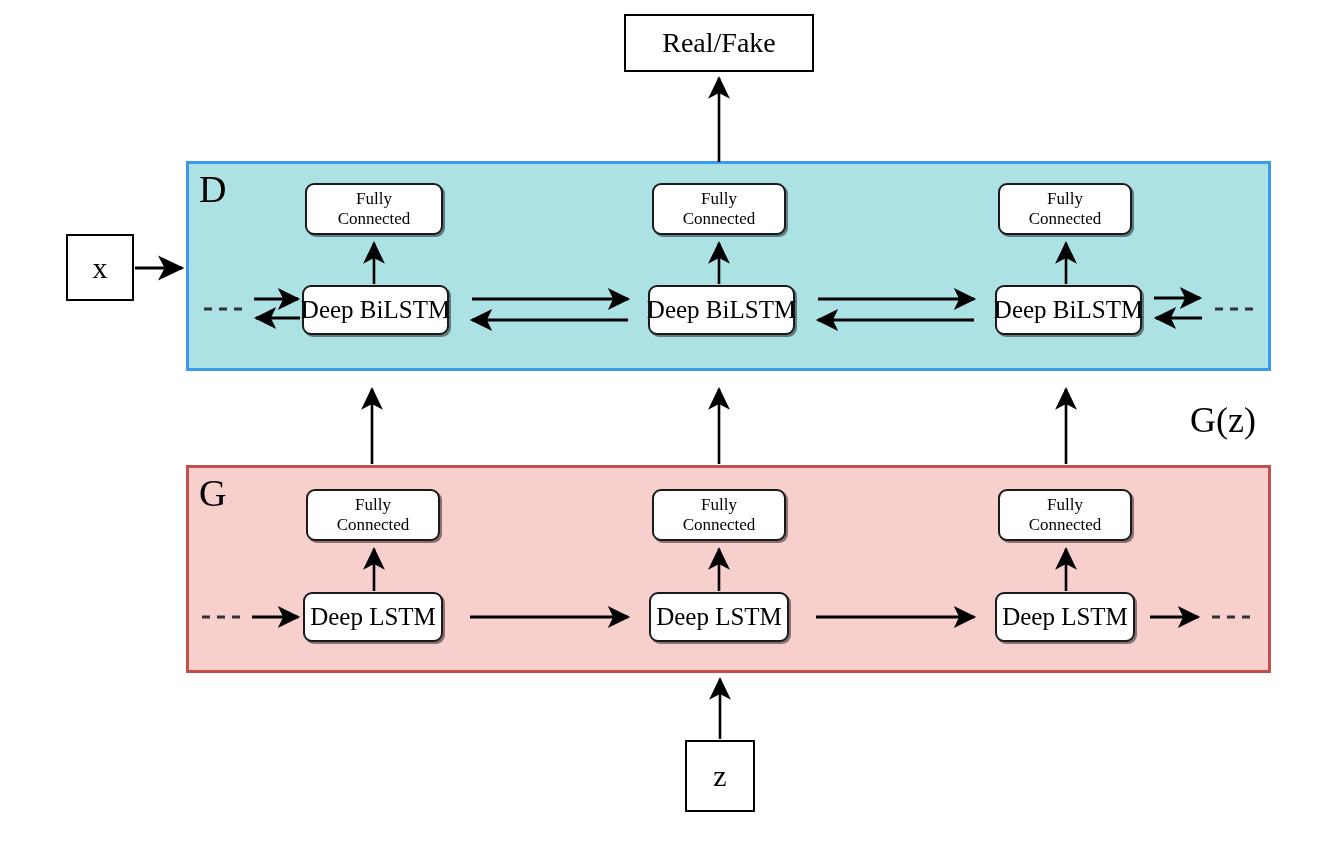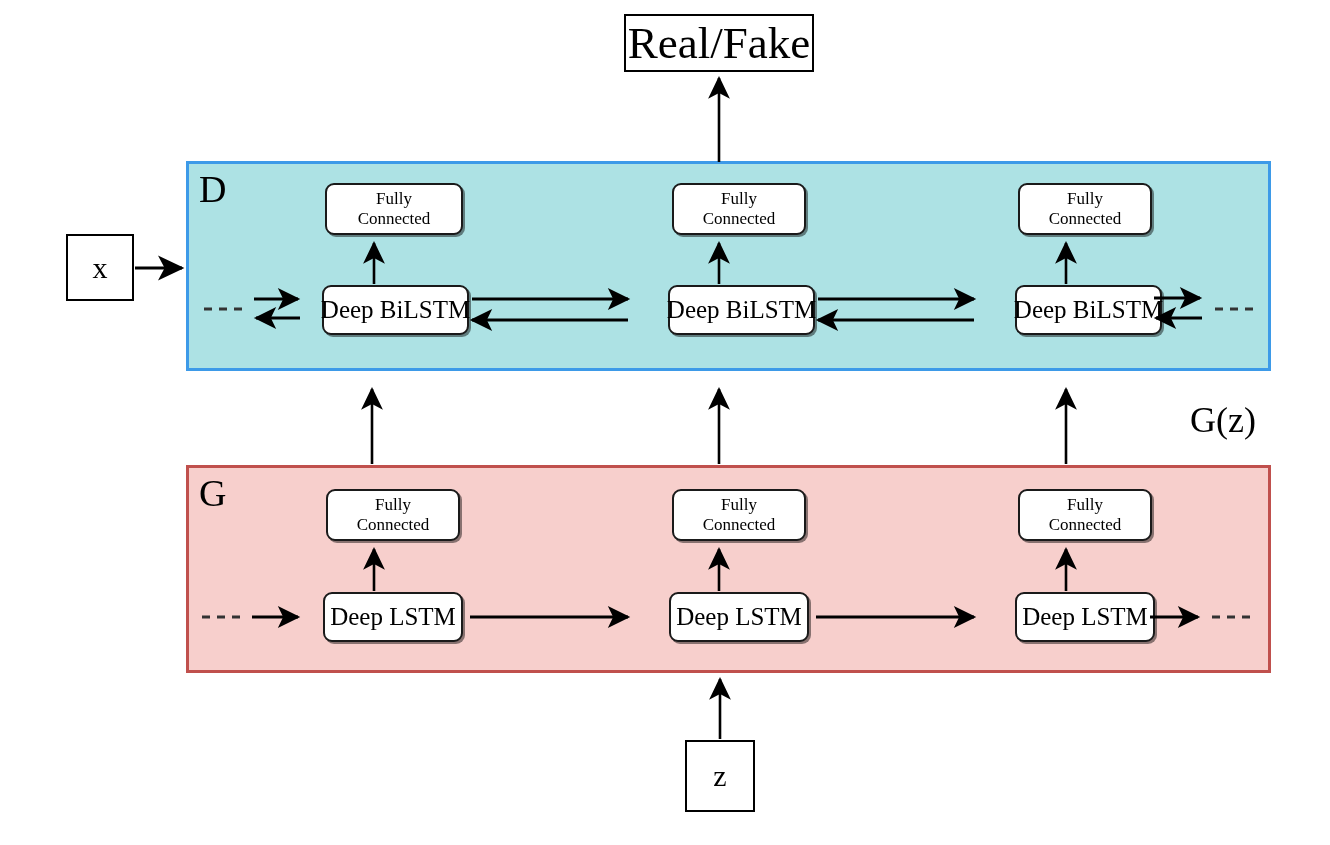--- a/index.html
+++ b/index.html
@@ -66,21 +66,20 @@
     box-sizing: border-box;
     display: flex;
     align-items: center;
     justify-content: center;
     text-align: center;
     font-family: "Liberation Serif", "DejaVu Serif", serif;
     font-size: 18px;
     line-height: 1.15;
     box-shadow: 2px 2px 0 rgba(0,0,0,0.45);
     white-space: nowrap;
-    margin-left: 20px;
   }
   .cell.fc { font-size: 17px; }
   .cell.rnn { font-size: 25px; }
 
   
   .free-label {
     position: absolute;
     font-family: "Liberation Serif", "DejaVu Serif", serif;
     line-height: 1;
     white-space: nowrap;
@@ -93,21 +92,21 @@
     width: 1330px;
     height: 845px;
     pointer-events: none;
   }
 </style>
 </head>
 <body>
 
 <div id="canvas">
 
-  <div class="io-box" style="left:624px; top:14px; width:190px; height:58px; font-size:45px;">
+  <div class="io-box" style="left:624px; top:14px; width:190px; height:58px; font-size:28px;">
     <span>Real/Fake</span>
   </div>
 
   <div class="io-box" style="left:66px; top:234px; width:68px; height:67px; font-size:30px;">
     <span>x</span>
   </div>
 
   <div class="io-box" style="left:685px; top:740px; width:70px; height:72px; font-size:30px;">
     <span>z</span>
   </div>

